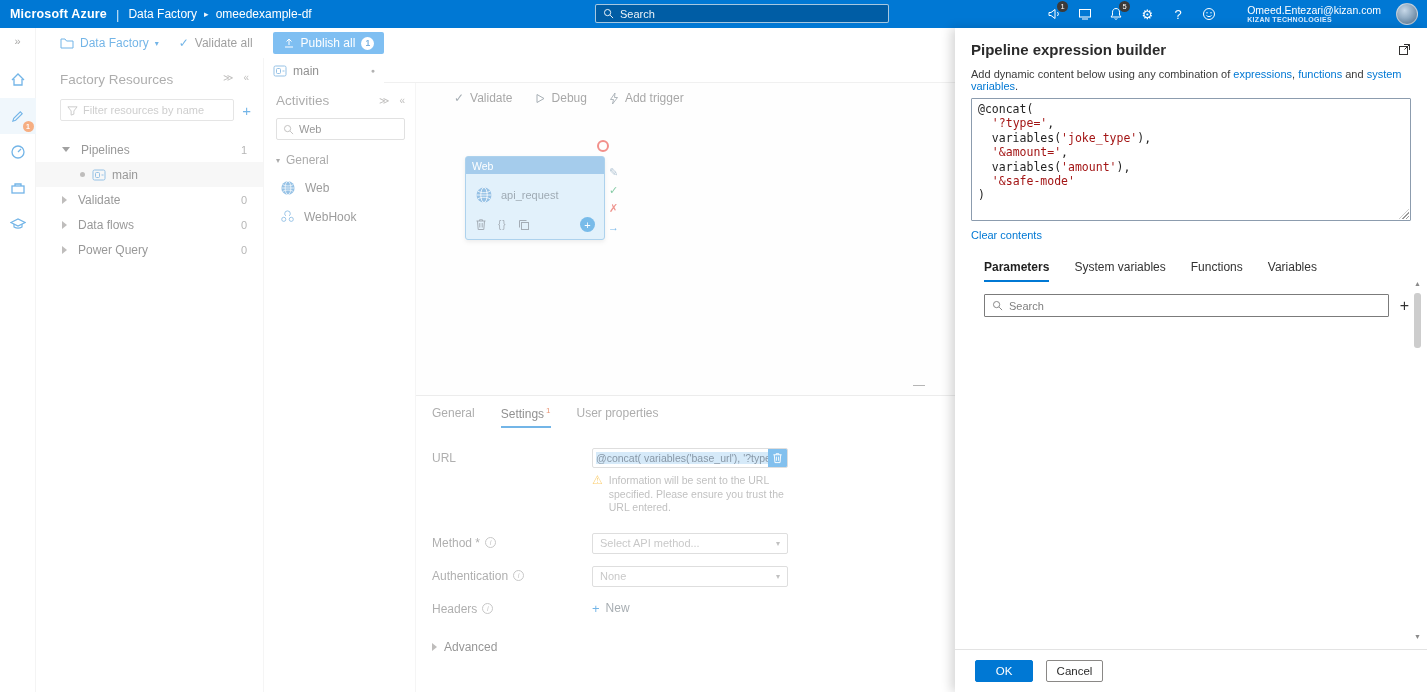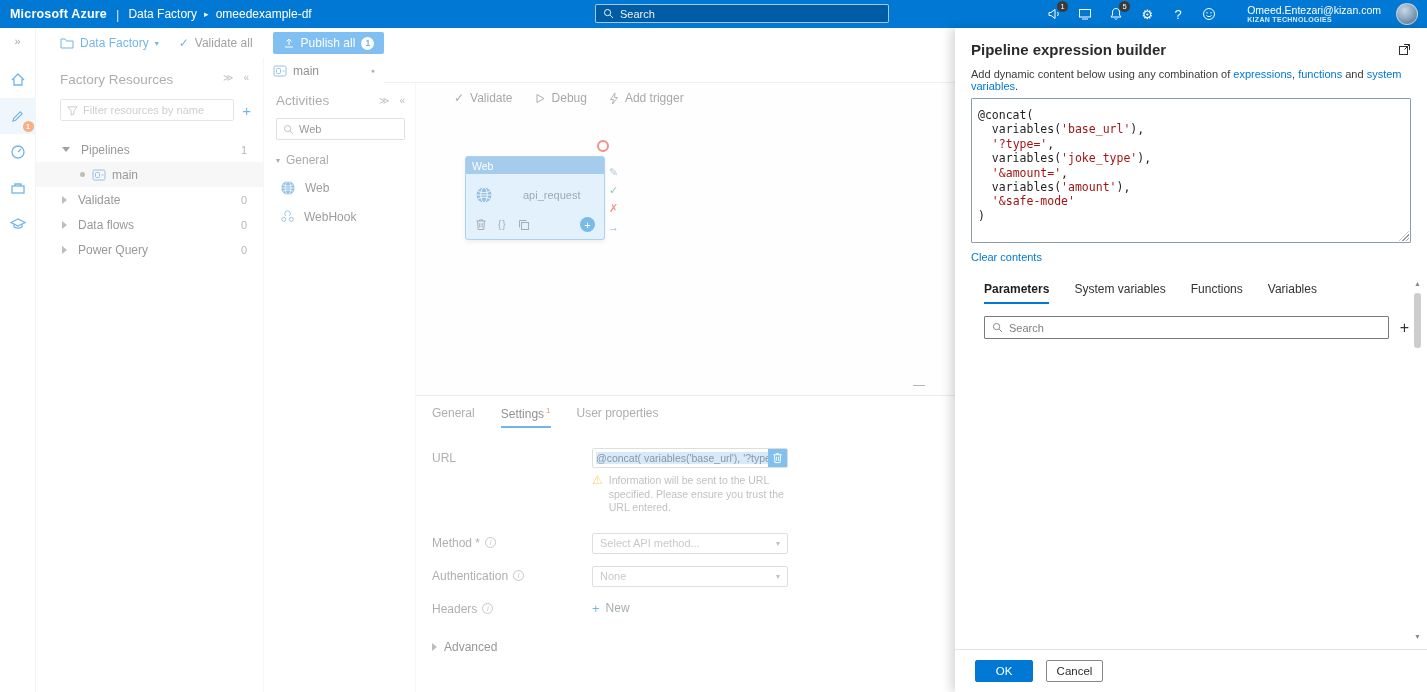--- a/index.html
+++ b/index.html
@@ -81,21 +81,21 @@
   .acts-item { margin-top:13px; display:flex; align-items:center; gap:9px; padding-left:4px; color:#4a4a4a; cursor:grab; font-size:12px; }
 
   
   .canvas { flex:1; position:relative; background:#fdfdfd; }
   .cv-toolbar { height:30px; display:flex; align-items:center; gap:22px; padding-left:38px; color:#5f5f5f; font-size:12px; }
   .cv-item { display:flex; align-items:center; gap:6px; cursor:pointer; }
   .cv-item .ic { color:#5f6d78; font-size:12px; }
   .node { position:absolute; left:49px; top:73px; width:140px; height:84px; border:1.5px solid #6aaede; border-radius:3px; background:#cbe5f8; box-shadow:0 2px 4px rgba(0,0,0,.12); display:flex; flex-direction:column; cursor:move; }
   .node-hd { height:17px; background:#5ba3dc; color:#fff; font-size:10.5px; display:flex; align-items:center; padding:0 6px; border-radius:1px 1px 0 0; }
   .node-bd { flex:1; display:flex; align-items:center; gap:8px; padding:0 9px; }
-  .node-name { font-size:11px; color:#4f6575;margin-left:22px; }
+  .node-name { font-size:11px; color:#4f6575; }
   .node-ft { height:24px; display:flex; align-items:center; gap:11px; padding:0 9px 5px; color:#5a6b7a; }
   .node-ft .braces { font-size:10px; letter-spacing:1px; cursor:pointer; }
   .node-ft .nft { cursor:pointer; }
   .node-plus { margin-left:auto; width:15px; height:15px; border-radius:50%; background:#0a84d8; color:#fff; font-size:11px; display:flex; align-items:center; justify-content:center; cursor:pointer; }
   .node-error { position:absolute; left:181px; top:57px; width:12px; height:12px; border:2px solid #e8352c; border-radius:50%; }
   .ports { position:absolute; left:192px; top:83px; display:flex; flex-direction:column; gap:5px; align-items:center; }
   .ports span { font-size:11px; cursor:pointer; line-height:1.2; }
   .port-edit { color:#7a9ab5; }
   .port-check { color:#1fa05a; }
   .port-x { color:#e03c31; }
@@ -131,21 +131,21 @@
   
   .dim { position:absolute; left:0; top:28px; width:955px; bottom:0; background:rgba(255,255,255,.45); z-index:20; pointer-events:none; }
 
   
   .builder { position:absolute; left:955px; top:28px; width:472px; bottom:0; background:#fff; z-index:40; box-shadow:-4px 0 10px rgba(0,0,0,.16); padding:12px 16px 0; }
   .b-titlerow { display:flex; align-items:center; height:18px; }
   .b-title { font-size:15px; font-weight:bold; color:#2b2b2b; }
   .b-pop { margin-left:auto; cursor:pointer; }
   .b-desc { margin-top:10px; font-size:11px; color:#3b3b3b; }
   .b-link { color:#0078d4; cursor:pointer; }
-  .b-code { margin-top:6px; height:145px; border:1px solid #8c9cae; border-radius:1px; padding:9px 6px; font-family:"DejaVu Sans Mono","Liberation Mono",monospace; font-size:11.5px; line-height:14.4px; color:#1f1f1f; position:relative; cursor:text; overflow:hidden; }
+  .b-code { margin-top:6px; height:123px; border:1px solid #8c9cae; border-radius:1px; padding:3px 6px; font-family:"DejaVu Sans Mono","Liberation Mono",monospace; font-size:11.5px; line-height:14.4px; color:#1f1f1f; position:relative; cursor:text; overflow:hidden; }
   .cl { white-space:pre; }
   .tok-s { color:#a31515; }
   .rz { position:absolute; right:1px; bottom:1px; width:10px; height:10px; background:repeating-linear-gradient(-45deg,#fff 0 1.5px,#9a9a9a 1.5px 2.5px); clip-path:polygon(100% 0,100% 100%,0 100%); cursor:nwse-resize; }
   .b-clear { display:inline-block; margin-top:8px; font-size:11px; color:#0078d4; cursor:pointer; }
   .b-tabs { margin-top:18px; padding-left:13px; display:flex; gap:25px; font-size:12px; color:#333; }
   .b-tab { padding-bottom:6px; cursor:pointer; }
   .b-tab.active { font-weight:bold; border-bottom:2px solid #0078d4; color:#1f1f1f; }
   .b-searchrow { margin-top:12px; padding-left:13px; display:flex; align-items:center; gap:11px; }
   .b-sbox { flex:1; height:23px; border:1px solid #7b7b7b; border-radius:1px; display:flex; align-items:center; gap:6px; padding:0 7px; color:#666; background:#fff; }
   .b-sbox input { flex:1; min-width:0; border:0; outline:0; font-size:11px; color:#333; }
@@ -517,21 +517,20 @@
       <svg width="13" height="13" viewBox="0 0 13 13">
           <rect x="1.5" y="3.5" width="8" height="8" fill="none" stroke="#323130"></rect>
           <path d="M6 1.5h5.5V7M11.5 1.5 6.5 6.5" fill="none" stroke="#323130"></path>
         </svg>
     </span>
   </div>
   <div class="b-desc"><span>Add dynamic content below using any combination of </span><span class="b-link">expressions</span><span>, </span><span class="b-link">functions</span><span> and </span><span class="b-link">system variables</span><span>.</span></div>
 
   <div class="b-code">
     <div class="cl"><span>@concat(</span></div>
-    <div class="cl"><span>  variables(</span><span class="tok-s">'base_url'</span><span>),</span></div>
     <div class="cl"><span>  </span><span class="tok-s">'?type='</span><span>,</span></div>
     <div class="cl"><span>  variables(</span><span class="tok-s">'joke_type'</span><span>),</span></div>
     <div class="cl"><span>  </span><span class="tok-s">'&amp;amount='</span><span>,</span></div>
     <div class="cl"><span>  variables(</span><span class="tok-s">'amount'</span><span>),</span></div>
     <div class="cl"><span>  </span><span class="tok-s">'&amp;safe-mode'</span></div>
     <div class="cl"><span>)</span></div>
     <span class="rz"></span>
   </div>
 
   <span class="b-clear">Clear contents</span>

